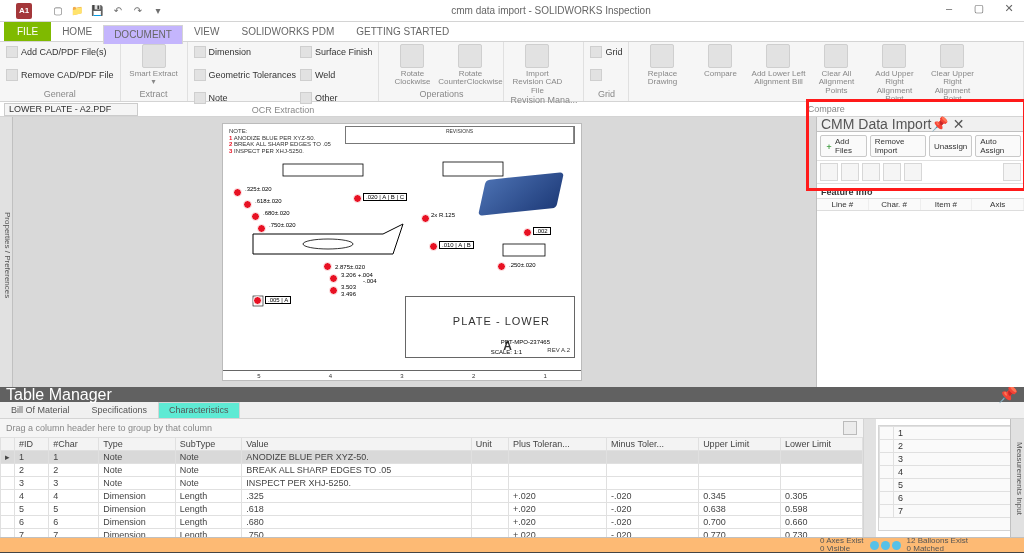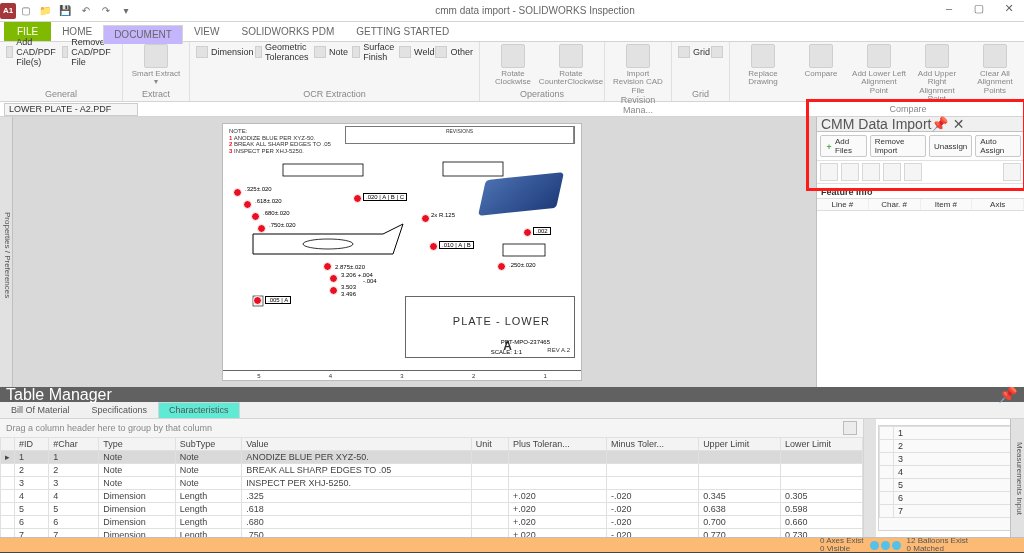--- a/index.html
+++ b/index.html
@@ -1,38 +1,38 @@
 <!DOCTYPE html>
 <html><head>
 <meta charset="utf-8">
 <style>
   *{box-sizing:border-box;margin:0;padding:0;font-family:"Segoe UI",Arial,sans-serif}
   body{width:1024px;height:553px;background:#fff;overflow:hidden;font-size:10px;color:#333}
   
   .qat{height:22px;background:#fff;border-bottom:1px solid #d4d4d4;display:flex;align-items:center}
-  .qat .app-icon{width:16px;height:16px;background:#a4373a;margin:0 0;border-radius:2px;display:flex;align-items:center;justify-content:center;color:#fff;font-size:8px;font-weight:bold}
+  .qat .app-icon{width:16px;height:16px;background:#a4373a;margin:0 16px;border-radius:2px;display:flex;align-items:center;justify-content:center;color:#fff;font-size:8px;font-weight:bold}
   .qat .qbtn{width:18px;height:18px;margin:0 1px;display:flex;align-items:center;justify-content:center;color:#6f6f6f;font-size:10px}
   .qat .title{flex:1;text-align:center;font-size:10px;color:#666}
   .qat .winbtns{display:flex}
   .qat .winbtns span{width:30px;height:18px;text-align:center;font-size:11px;color:#666}
   
   .tabs{height:20px;background:#fff;border-bottom:1px solid #d4d4d4;display:flex;padding-left:4px;font-size:10px}
   .tabs .tab{padding:3px 10px 0 10px;color:#666;border:1px solid transparent;border-bottom:none}
   .tabs .tab.file{background:#7fba00;color:#fff;padding:3px 12px}
   .tabs .tab.active{border-color:#d4d4d4;background:#c4b5fd;position:relative;top:3px}
   
   .ribbon{height:60px;background:#f6f6f6;border-bottom:1px solid #d4d4d4;display:flex;font-size:9px}
   .rgroup{border-right:1px solid #e0e0e0;padding:2px 6px 0 6px;display:flex;flex-direction:column}
   .rgroup .body{flex:1;display:flex;align-items:flex-start;gap:4px}
   .rgroup .label{text-align:center;color:#888;font-size:9px;height:12px}
   .rbtn-lg{display:flex;flex-direction:column;align-items:center;width:54px;color:#888;font-size:8px;text-align:center;line-height:1.05;gap:2px}
   .rbtn-lg .ic{width:24px;height:24px;background:#e2e2e2;border:1px solid #cfcfcf;border-radius:2px}
   .rbtn-sm{display:flex;align-items:center;gap:3px;font-size:9px;height:15px;color:#333}
   .rbtn-sm .ic{width:12px;height:12px;background:#e2e2e2;border:1px solid #cfcfcf}
-  .rvstack{display:flex;flex-direction:row;gap:1px}
+  .rvstack{display:flex;flex-direction:column;gap:8px}
   
   .dochdr{height:15px;background:#fff;border-bottom:1px solid #d4d4d4;display:flex;align-items:center;padding-left:4px;font-size:9px}
   .dochdr .docname{border:1px solid #ccc;background:#f5f5f5;padding:0 26px 0 4px;height:13px;line-height:11px}
   .workspace{position:relative;height:270px;background:#d9d9d9}
   .sidebar-left{position:absolute;left:0;top:0;bottom:0;width:13px;background:#e1e1e1;border-right:1px solid #c0c0c0;writing-mode:vertical-rl;text-orientation:mixed;font-size:8px;color:#555;padding-top:6px;text-align:center}
   .drawing{position:absolute;left:222px;top:6px;width:360px;height:258px;background:#fff;border:1px solid #bbb}
   .pin{position:absolute;width:9px;height:9px;background:#e81123;border-radius:50%;border:1px solid #fff}
   .dlabel{position:absolute;font-size:6px;color:#000;white-space:nowrap}
   .isopart{position:absolute;right:22px;top:52px;width:76px;height:36px;background:linear-gradient(135deg,#4a6fb0,#1f3c7a);border-radius:4px;transform:skewX(-18deg) rotate(-6deg)}
   .titleblock{position:absolute;right:6px;bottom:22px;width:170px;height:62px;border:1px solid #666}
@@ -212,29 +212,29 @@
       <div class="rbtn-lg">
           <div class="ic"></div>
           <span>Replace Drawing</span>
         </div>
       <div class="rbtn-lg">
           <div class="ic"></div>
           <span>Compare</span>
         </div>
       <div class="rbtn-lg">
           <div class="ic"></div>
-          <span>Add Lower Left Alignment Point</span>
+          <span>Add Lower Left Alignment Bill</span>
+        </div>
+      <div class="rbtn-lg">
+          <div class="ic"></div>
+          <span>Clear All Alignment Points</span>
         </div>
       <div class="rbtn-lg">
           <div class="ic"></div>
           <span>Add Upper Right Alignment Point</span>
-        </div>
-      <div class="rbtn-lg">
-          <div class="ic"></div>
-          <span>Clear All Alignment Points</span>
         </div>
       <div class="rbtn-lg">
           <div class="ic"></div>
           <span>Clear Upper Right Alignment Point</span>
         </div>
     </div>
     <div class="label">Compare</div>
   </div>
 </div>
 

